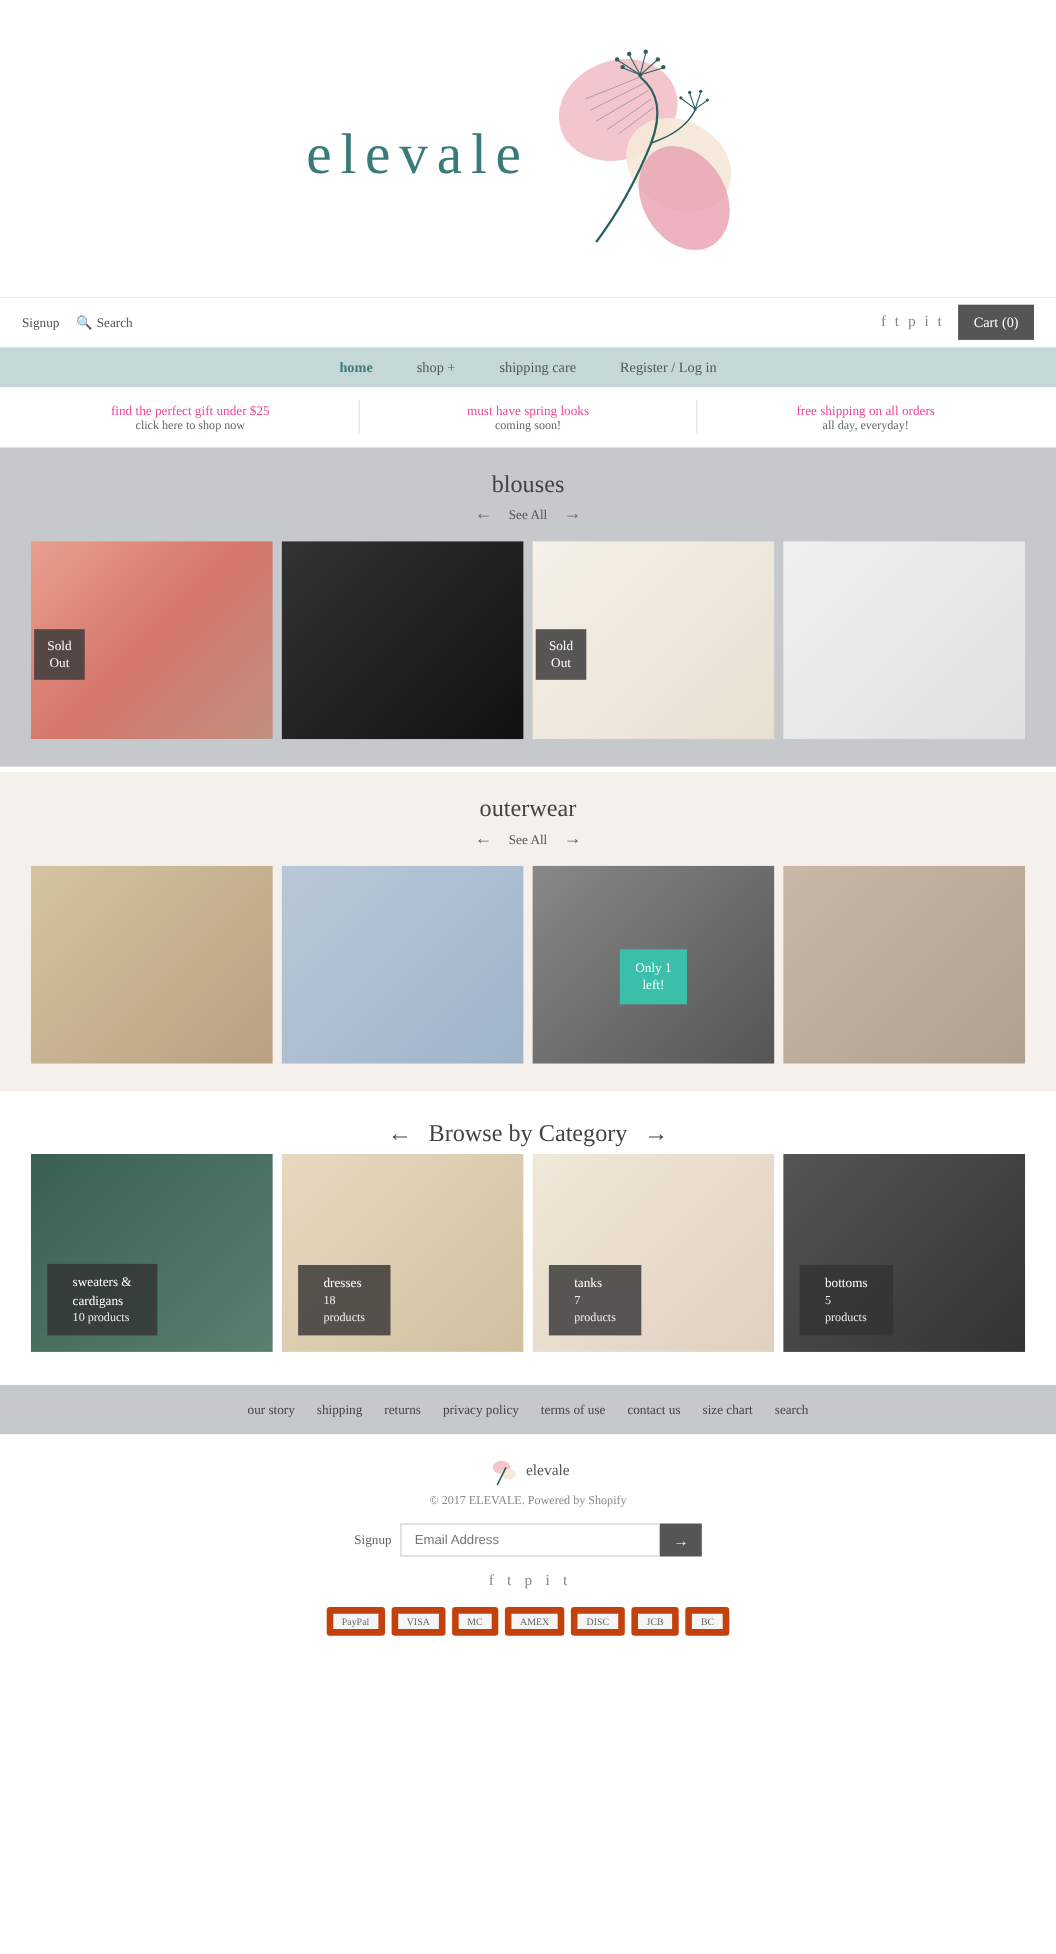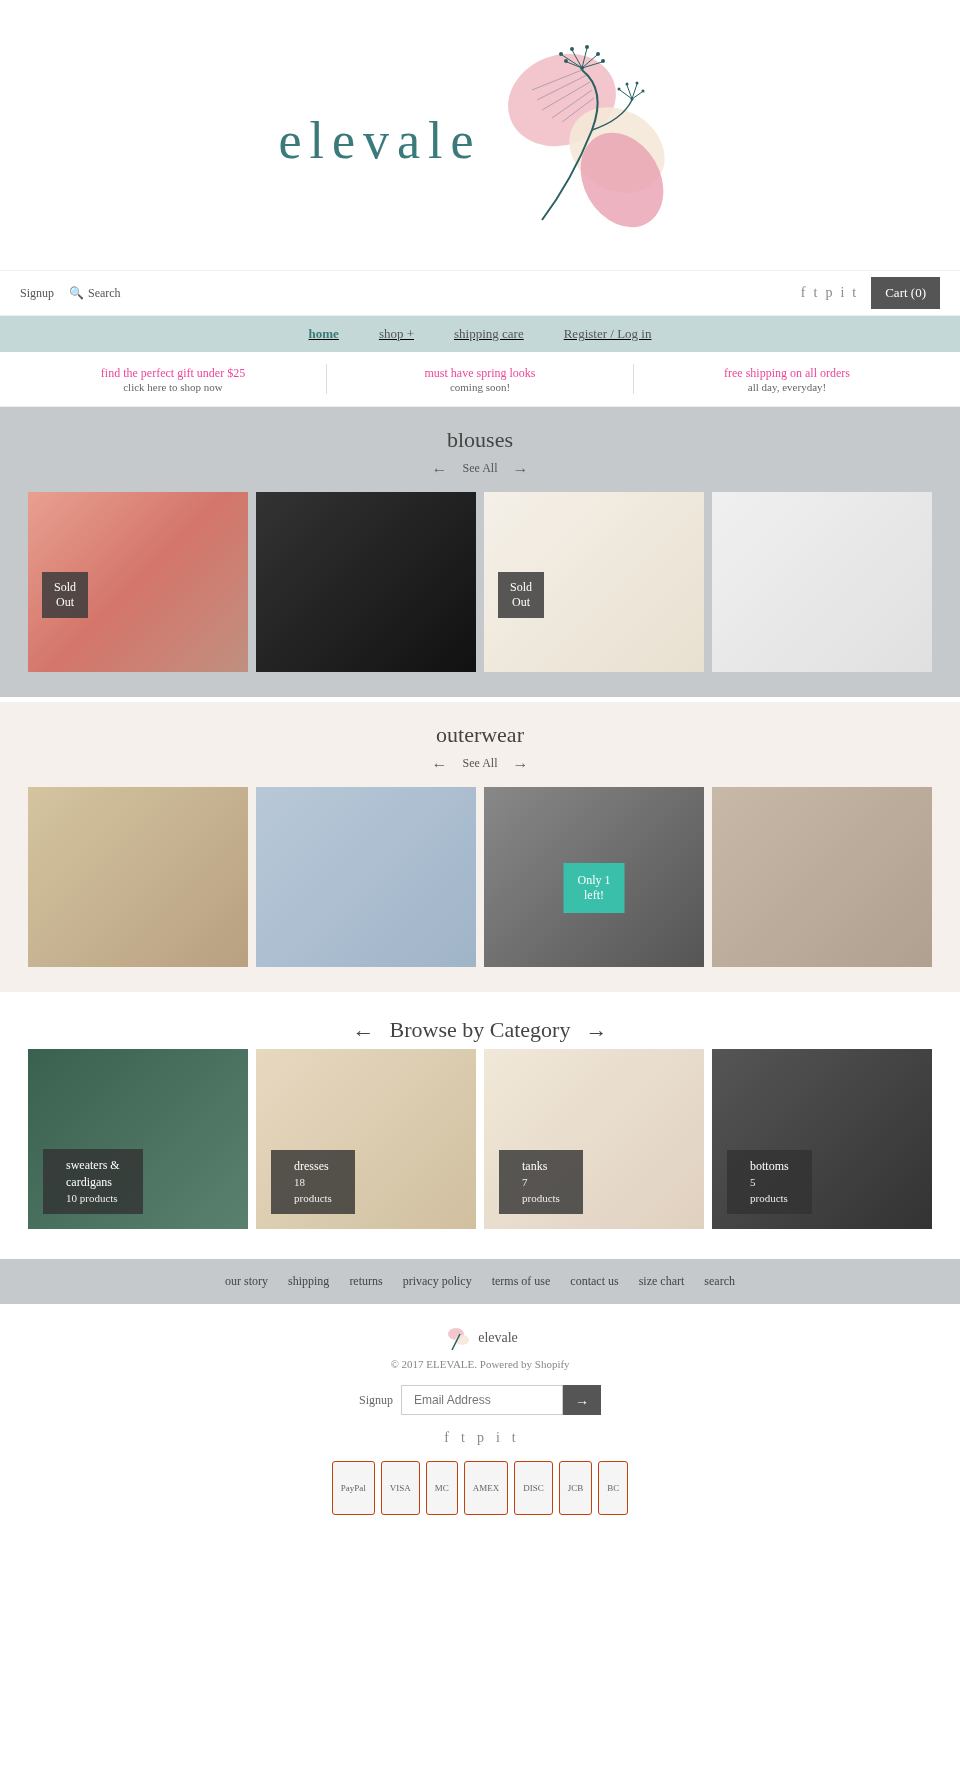--- a/index.html
+++ b/index.html
@@ -17,21 +17,21 @@
     
     .top-bar { display: flex; align-items: center; justify-content: space-between; padding: 6px 20px; border-top: 1px solid #eee; border-bottom: 1px solid #eee; background: #fff; }
     .top-bar-left { display: flex; align-items: center; gap: 15px; font-size: 12px; color: #555; }
     .top-bar-left .signup { color: #555; cursor: pointer; }
     .search-area { display: flex; align-items: center; gap: 4px; color: #555; font-size: 12px; cursor: pointer; }
     .top-bar-right { display: flex; align-items: center; gap: 15px; }
     .social-icons { display: flex; gap: 8px; font-size: 14px; color: #888; }
     .cart-btn { background: #555; color: #fff; padding: 8px 14px; font-size: 13px; cursor: pointer; }
 
     
-    nav { background: #c5d8d8; display: flex; justify-content: center; gap: 40px; padding: 10px 0; text-decoration: underline; }
+    nav { background: #c5d8d8; display: flex; justify-content: center; gap: 40px; padding: 10px 0; }
     nav a { text-decoration: none; font-size: 13px; color: #3a7a7a; }
     nav a.active { color: #3a7a7a; font-weight: bold; }
     nav a:not(.active) { color: #555; }
 
     
     .promo-banner { display: flex; justify-content: space-around; align-items: center; padding: 12px 20px; background: #fff; border-bottom: 1px solid #eee; }
     .promo-item { text-align: center; font-size: 11px; color: #666; flex: 1; }
     .promo-item .promo-title { font-size: 12px; color: #ec4899; }
     .promo-divider { width: 1px; background: #ddd; height: 30px; }
 
@@ -51,21 +51,21 @@
     
     .img-p1 { background: linear-gradient(135deg, #e8a090 0%, #d4756a 50%, #c09080 100%); }
     .img-p2 { background: linear-gradient(135deg, #333 0%, #222 50%, #111 100%); }
     .img-p3 { background: linear-gradient(135deg, #f5f0e8 0%, #e8e0d0 100%); }
     .img-p4 { background: linear-gradient(135deg, #f0f0f0 0%, #e0e0e0 100%); }
     .img-o1 { background: linear-gradient(135deg, #d4c4a0 0%, #b8a080 100%); }
     .img-o2 { background: linear-gradient(135deg, #b8c8d8 0%, #a0b4c8 100%); }
     .img-o3 { background: linear-gradient(135deg, #888 0%, #555 100%); }
     .img-o4 { background: linear-gradient(135deg, #c8b8a8 0%, #b0a090 100%); }
 
-    .sold-out-badge { position: absolute; bottom: 30%; left: 14px; background: rgba(60,60,60,0.85); color: #fff; padding: 8px 12px; font-size: 12px; text-align: center; }
+    .sold-out-badge { position: absolute; bottom: 30%; left: 3px; background: rgba(60,60,60,0.85); color: #fff; padding: 8px 12px; font-size: 12px; text-align: center; }
     .only-left-badge { position: absolute; bottom: 30%; left: 50%; transform: translateX(-50%); background: #3abfaa; color: #fff; padding: 10px 14px; font-size: 12px; text-align: center; white-space: nowrap; }
 
     
     .browse-section { background: #fff; padding: 20px 15px 25px; margin-bottom: 5px; }
     .browse-title { text-align: center; font-size: 22px; color: #444; font-weight: 300; margin-bottom: 6px; font-family: 'Georgia', serif; display: flex; align-items: center; justify-content: center; gap: 15px; }
     .category-grid { display: flex; gap: 8px; justify-content: center; }
     .category-card { flex: 1; max-width: 220px; position: relative; overflow: hidden; }
     .cat-img-1 { background: linear-gradient(135deg, #3a6050 0%, #5a8070 100%); height: 180px; }
     .cat-img-2 { background: linear-gradient(135deg, #e8d8c0 0%, #d0c0a0 100%); height: 180px; }
     .cat-img-3 { background: linear-gradient(135deg, #f0e8d8 0%, #e0d0c0 100%); height: 180px; }
@@ -78,25 +78,25 @@
     .footer-nav { background: #c5c9cc; padding: 15px 20px; display: flex; justify-content: center; gap: 20px; flex-wrap: wrap; }
     .footer-nav a { text-decoration: none; font-size: 12px; color: #444; }
 
     
     .footer-bottom { background: #fff; padding: 20px; text-align: center; }
     .footer-logo-small { display: flex; align-items: center; justify-content: center; gap: 8px; margin-bottom: 6px; }
     .footer-logo-text { font-size: 14px; color: #555; }
     .footer-copyright { font-size: 11px; color: #888; margin-bottom: 15px; }
     .footer-signup { display: flex; align-items: center; justify-content: center; gap: 0; margin-bottom: 15px; }
     .footer-signup-label { font-size: 12px; color: #666; margin-right: 8px; }
-    .footer-email-input { border: 1px solid #ccc; padding: 7px 12px; font-size: 12px; width: 162px; outline: none; }
+    .footer-email-input { border: 1px solid #ccc; padding: 7px 12px; font-size: 12px; width: 236px; outline: none; }
     .footer-signup-btn { background: #555; color: #fff; padding: 7px 12px; font-size: 14px; cursor: pointer; border: none; }
     .footer-social { display: flex; justify-content: center; gap: 12px; font-size: 14px; color: #888; margin-bottom: 15px; }
     .payment-icons { display: flex; justify-content: center; gap: 6px; flex-wrap: wrap; }
-    .payment-icon { background: #f5f5f5; border: 1px solid #c2410c; border-radius: 3px; padding: 21px 8px; font-size: 9px; color: #666; }
+    .payment-icon { background: #f5f5f5; border: 6px solid #c2410c; border-radius: 3px; padding: 2px 8px; font-size: 9px; color: #666; }
   </style>
 </head>
 <body>
 
 <div class="header">
   <div class="logo-area">
     <span class="logo-text">elevale</span>
     <div class="logo-flower">
       <svg class="flower-svg" viewBox="0 0 220 200" xmlns="http://www.w3.org/2000/svg">
 

